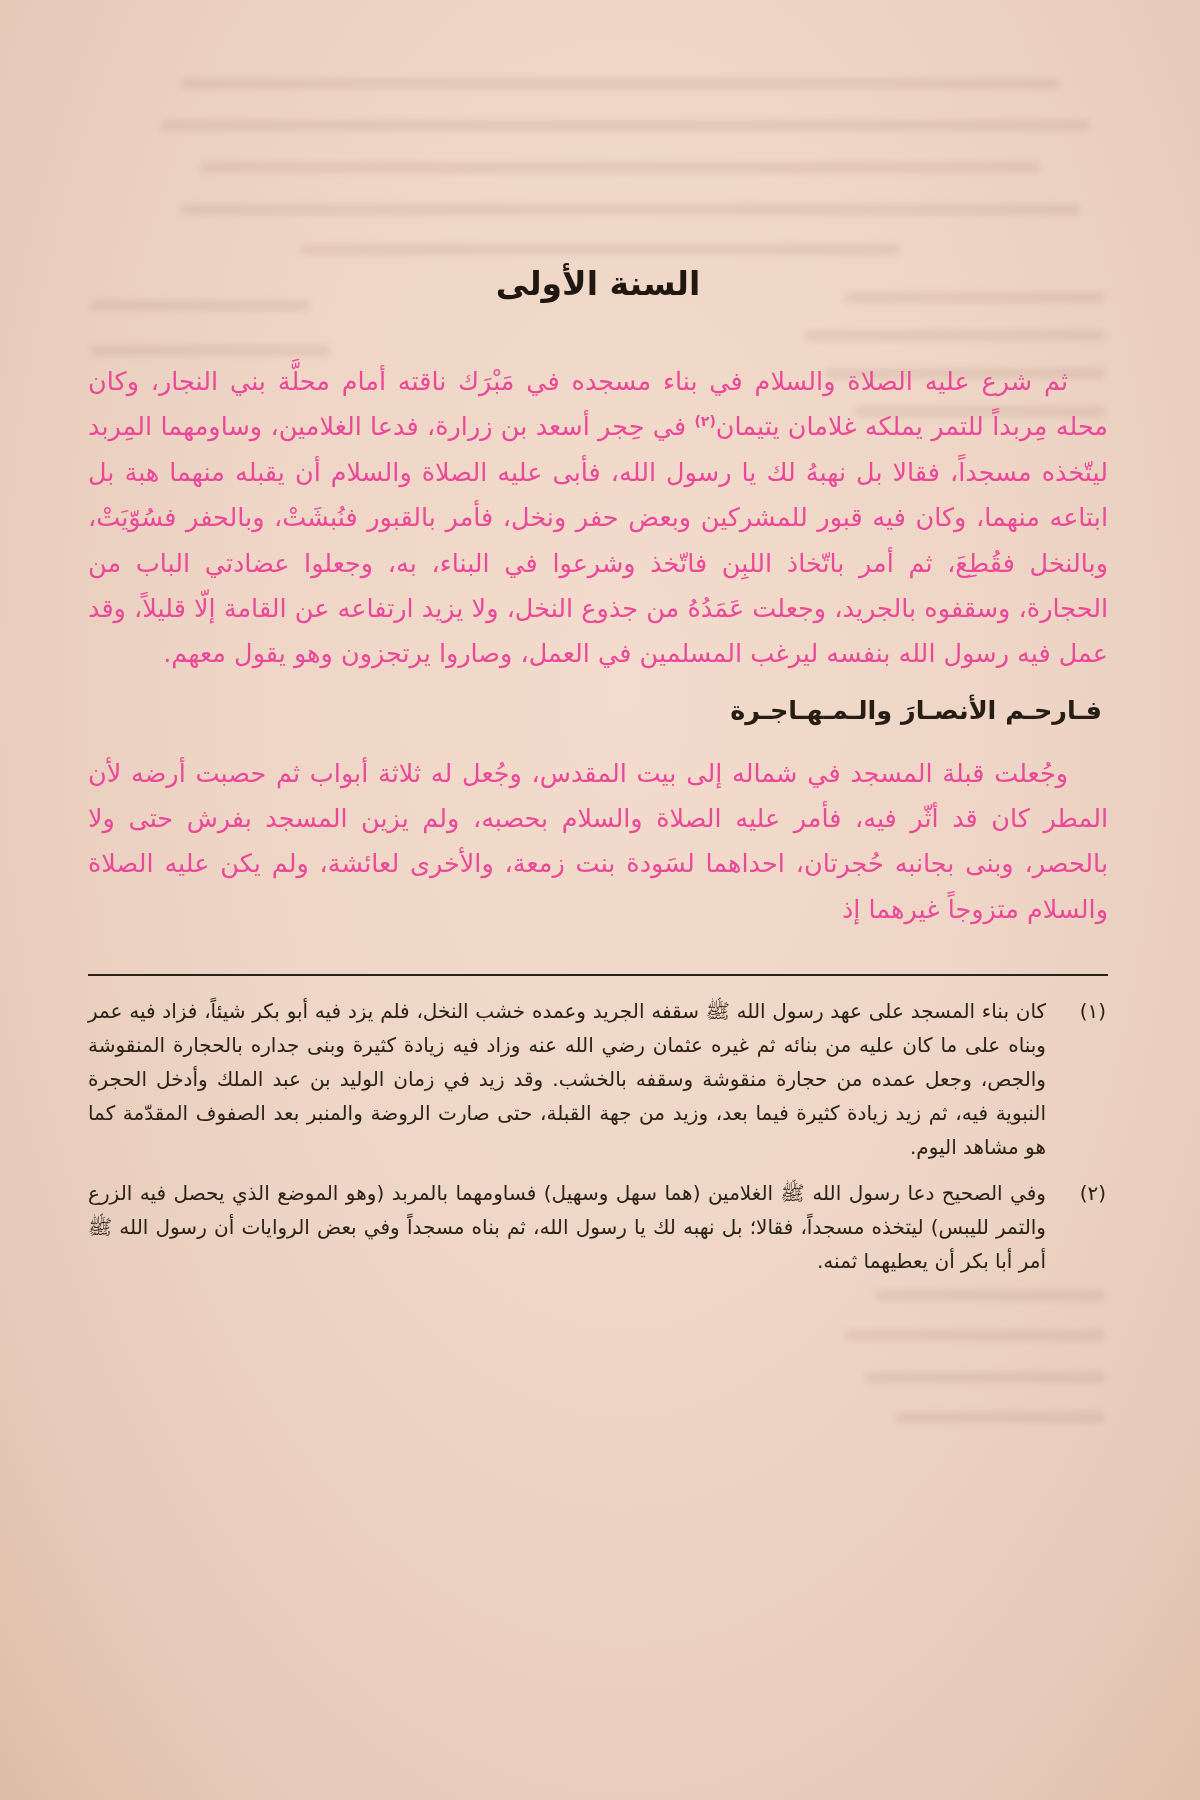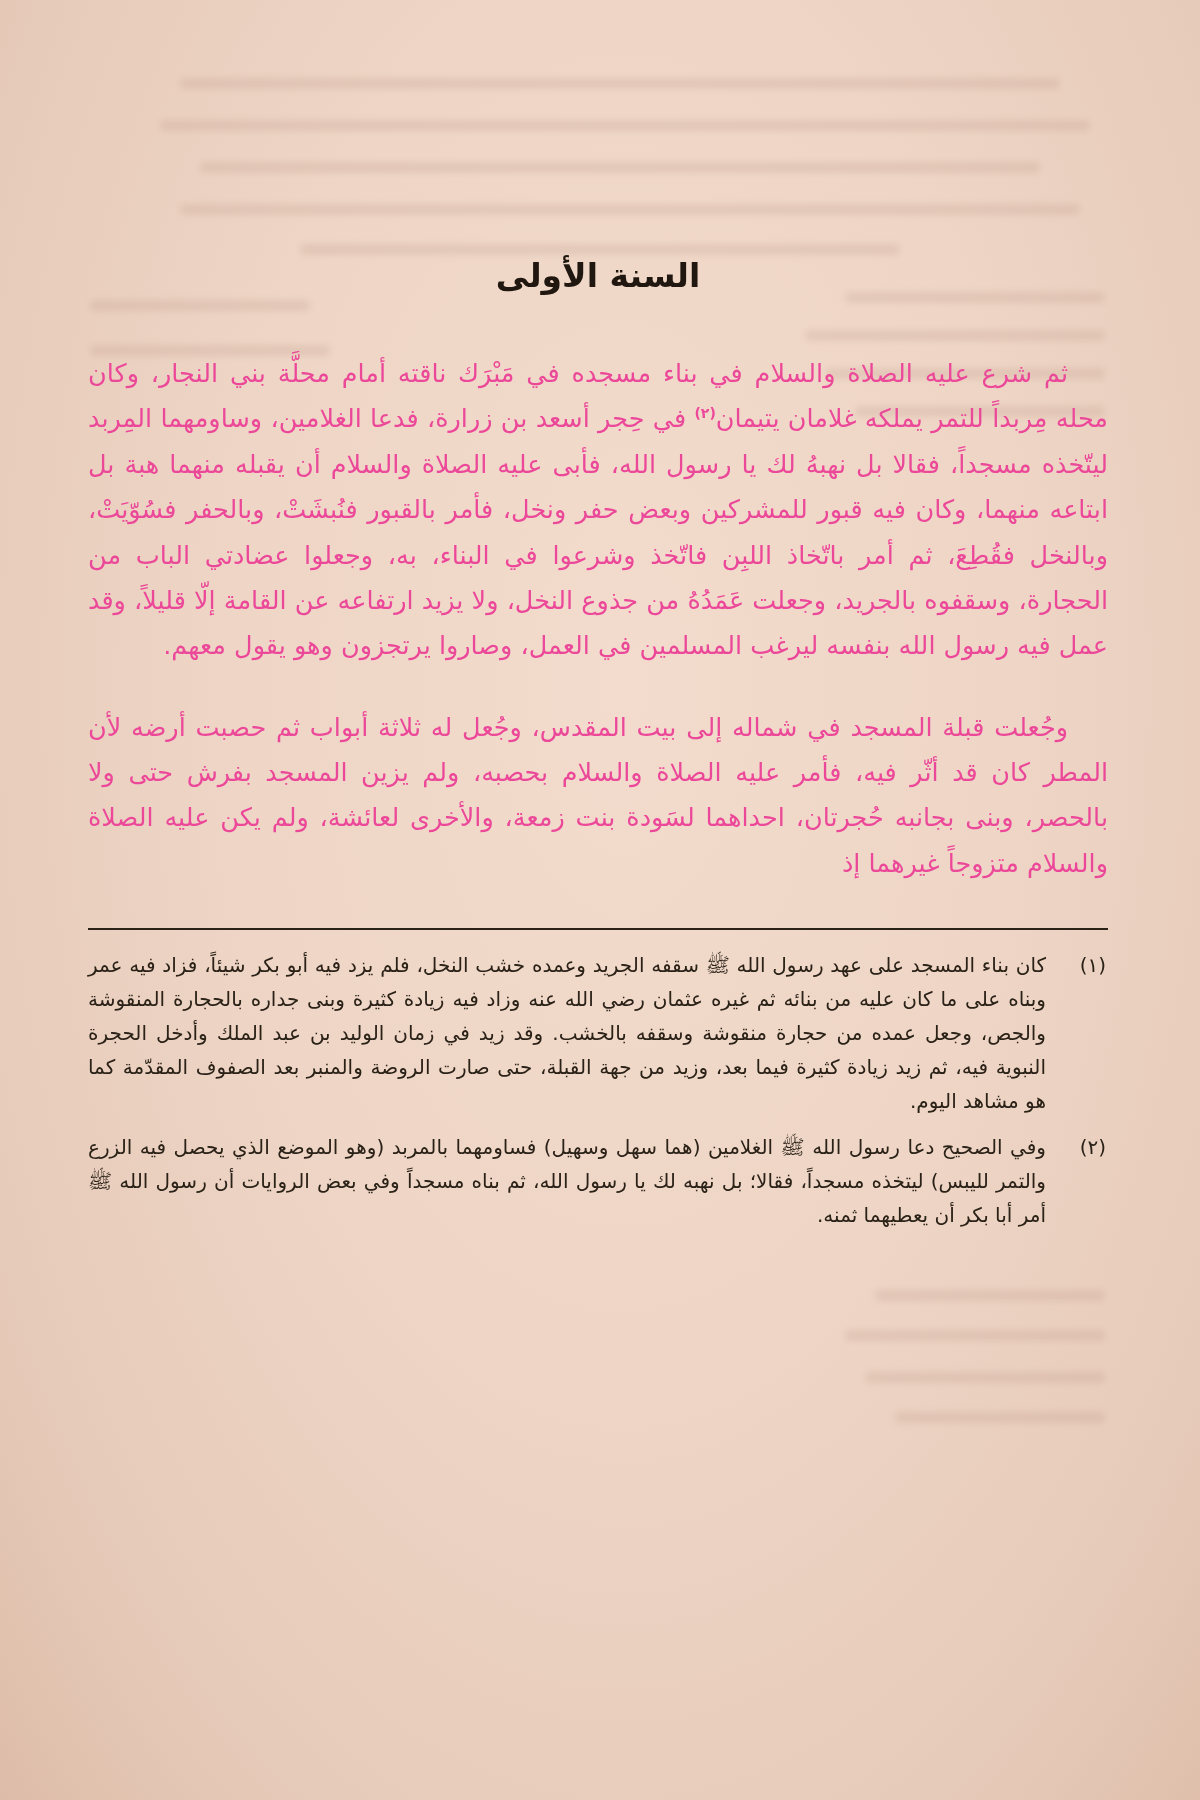--- a/index.html
+++ b/index.html
@@ -22,21 +22,21 @@
     height: 11px;
     border-radius: 6px;
     background: rgba(148, 100, 84, 0.12);
     filter: blur(3px);
   }
 
   
   .page {
     position: absolute;
     inset: 0;
-    padding: 4px 92px 0 88px;
+    padding: 12px 92px 0 88px;
     direction: rtl;
     z-index: 2;
   }
 
   .chapter-title {
     margin-top: 252px;
     text-align: center;
     font-size: 33px;
     font-weight: bold;
     color: #201810;
@@ -58,21 +58,21 @@
 
   .body-par {
     margin-top: 56px;
     font-size: 25.5px;
     line-height: 1.78;
     text-align: justify;
     text-indent: 40px;
     color: #ec4899;
   }
 
-  .body-par.second { margin-top: 18px; }
+  .body-par.second { margin-top: 26px; }
 
   .poetry {
     display: flex;
     justify-content: space-between;
     margin: 18px 6px 4px 6px;
     font-size: 25.5px;
     font-weight: bold;
     color: #261e15;
   }
 
@@ -125,20 +125,21 @@
 <div class="page">
 
   <h1 class="chapter-title">السنة الأولى</h1>
 
 
   <p class="body-par">
     <span>ثم شرع عليه الصلاة والسلام في بناء مسجده في مَبْرَك ناقته أمام محلَّة بني النجار، وكان محله مِربداً للتمر يملكه غلامان يتيمان</span><sup class="fn-ref">(٢)</sup><span> في حِجر أسعد بن زرارة، فدعا الغلامين، وساومهما المِربد ليتّخذه مسجداً، فقالا بل نهبهُ لك يا رسول الله، فأبى عليه الصلاة والسلام أن يقبله منهما هبة بل ابتاعه منهما، وكان فيه قبور للمشركين وبعض حفر ونخل، فأمر بالقبور فنُبشَتْ، وبالحفر فسُوّيَتْ، وبالنخل فقُطِعَ، ثم أمر باتّخاذ اللبِن فاتّخذ وشرعوا في البناء، به، وجعلوا عضادتي الباب من الحجارة، وسقفوه بالجريد، وجعلت عَمَدُهُ من جذوع النخل، ولا يزيد ارتفاعه عن القامة إلّا قليلاً، وقد عمل فيه رسول الله بنفسه ليرغب المسلمين في العمل، وصاروا يرتجزون وهو يقول معهم.</span>
   </p>
 
   <div class="poetry">
+    <span>فـارحـم الأنصـارَ والـمـهـاجـرة</span>
   </div>
 
   <p class="body-par second">وجُعلت قبلة المسجد في شماله إلى بيت المقدس، وجُعل له ثلاثة أبواب ثم حصبت أرضه لأن المطر كان قد أثّر فيه، فأمر عليه الصلاة والسلام بحصبه، ولم يزين المسجد بفرش حتى ولا بالحصر، وبنى بجانبه حُجرتان، احداهما لسَودة بنت زمعة، والأخرى لعائشة، ولم يكن عليه الصلاة والسلام متزوجاً غيرهما إذ</p>
 
   <hr class="fn-rule">
 
   <div class="footnotes">
     <div class="footnote">
       <span class="fn-num">(١)</span>
       <span class="fn-text">كان بناء المسجد على عهد رسول الله ﷺ سقفه الجريد وعمده خشب النخل، فلم يزد فيه أبو بكر شيئاً، فزاد فيه عمر وبناه على ما كان عليه من بنائه ثم غيره عثمان رضي الله عنه وزاد فيه زيادة كثيرة وبنى جداره بالحجارة المنقوشة والجص، وجعل عمده من حجارة منقوشة وسقفه بالخشب. وقد زيد في زمان الوليد بن عبد الملك وأدخل الحجرة النبوية فيه، ثم زيد زيادة كثيرة فيما بعد، وزيد من جهة القبلة، حتى صارت الروضة والمنبر بعد الصفوف المقدّمة كما هو مشاهد اليوم.</span>

